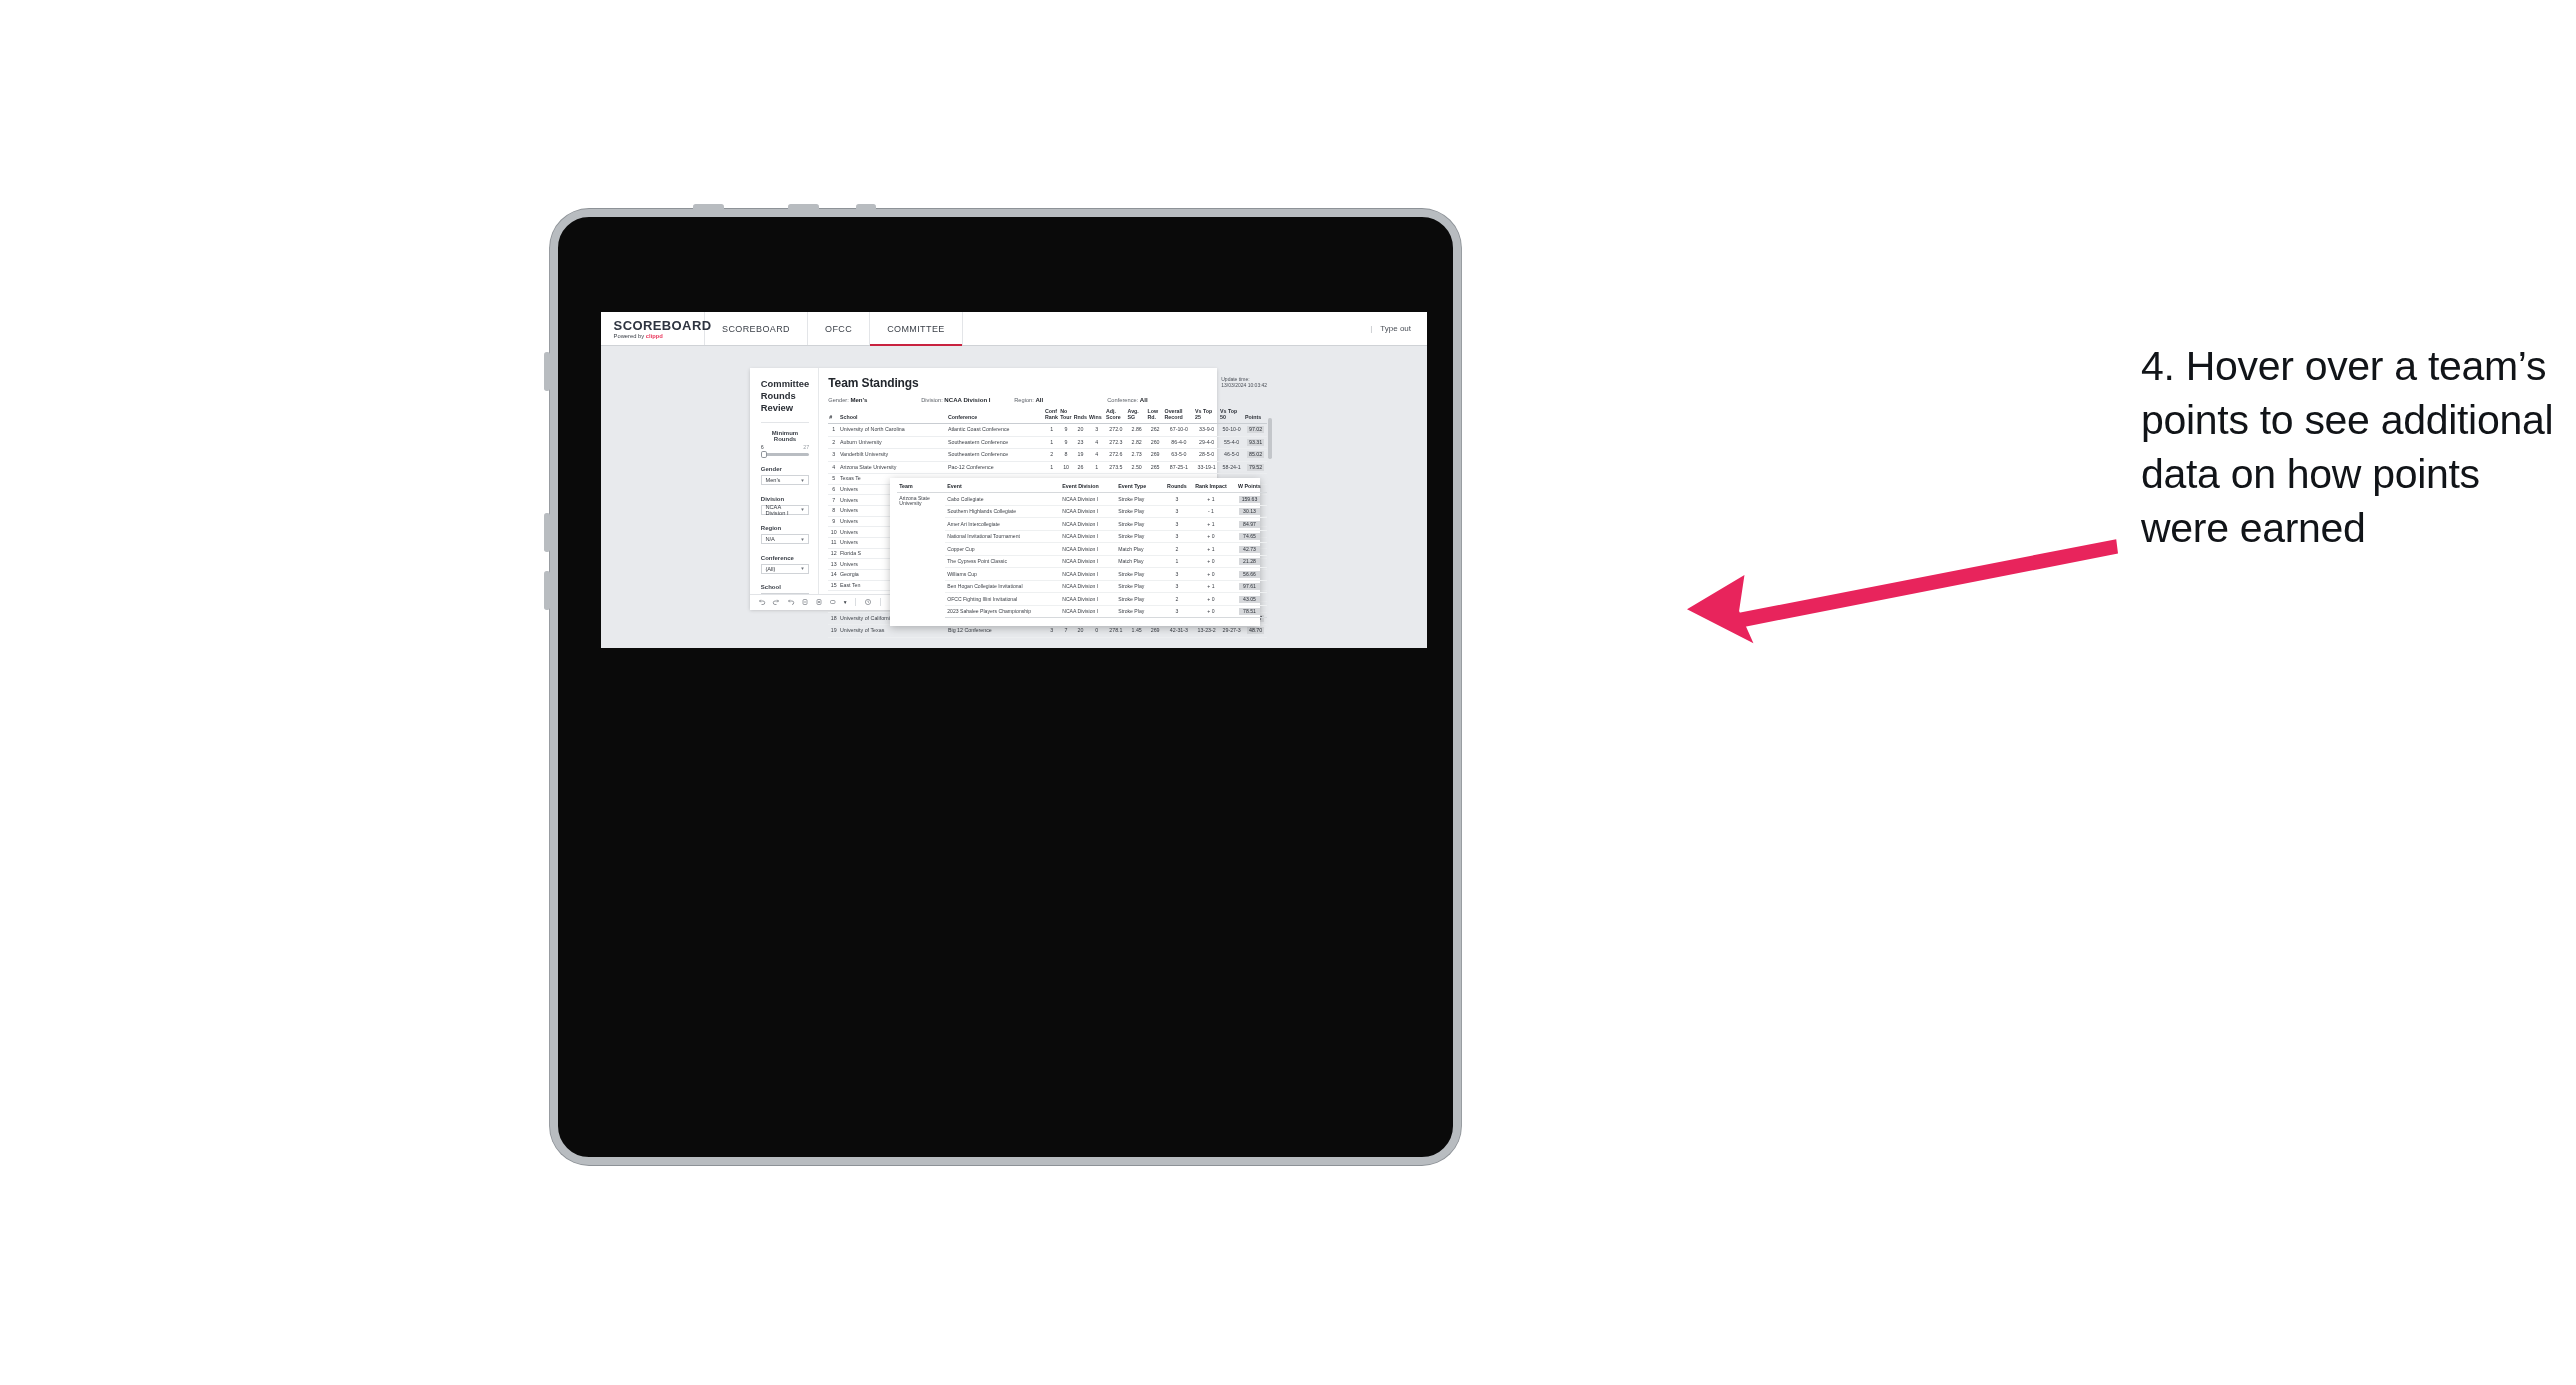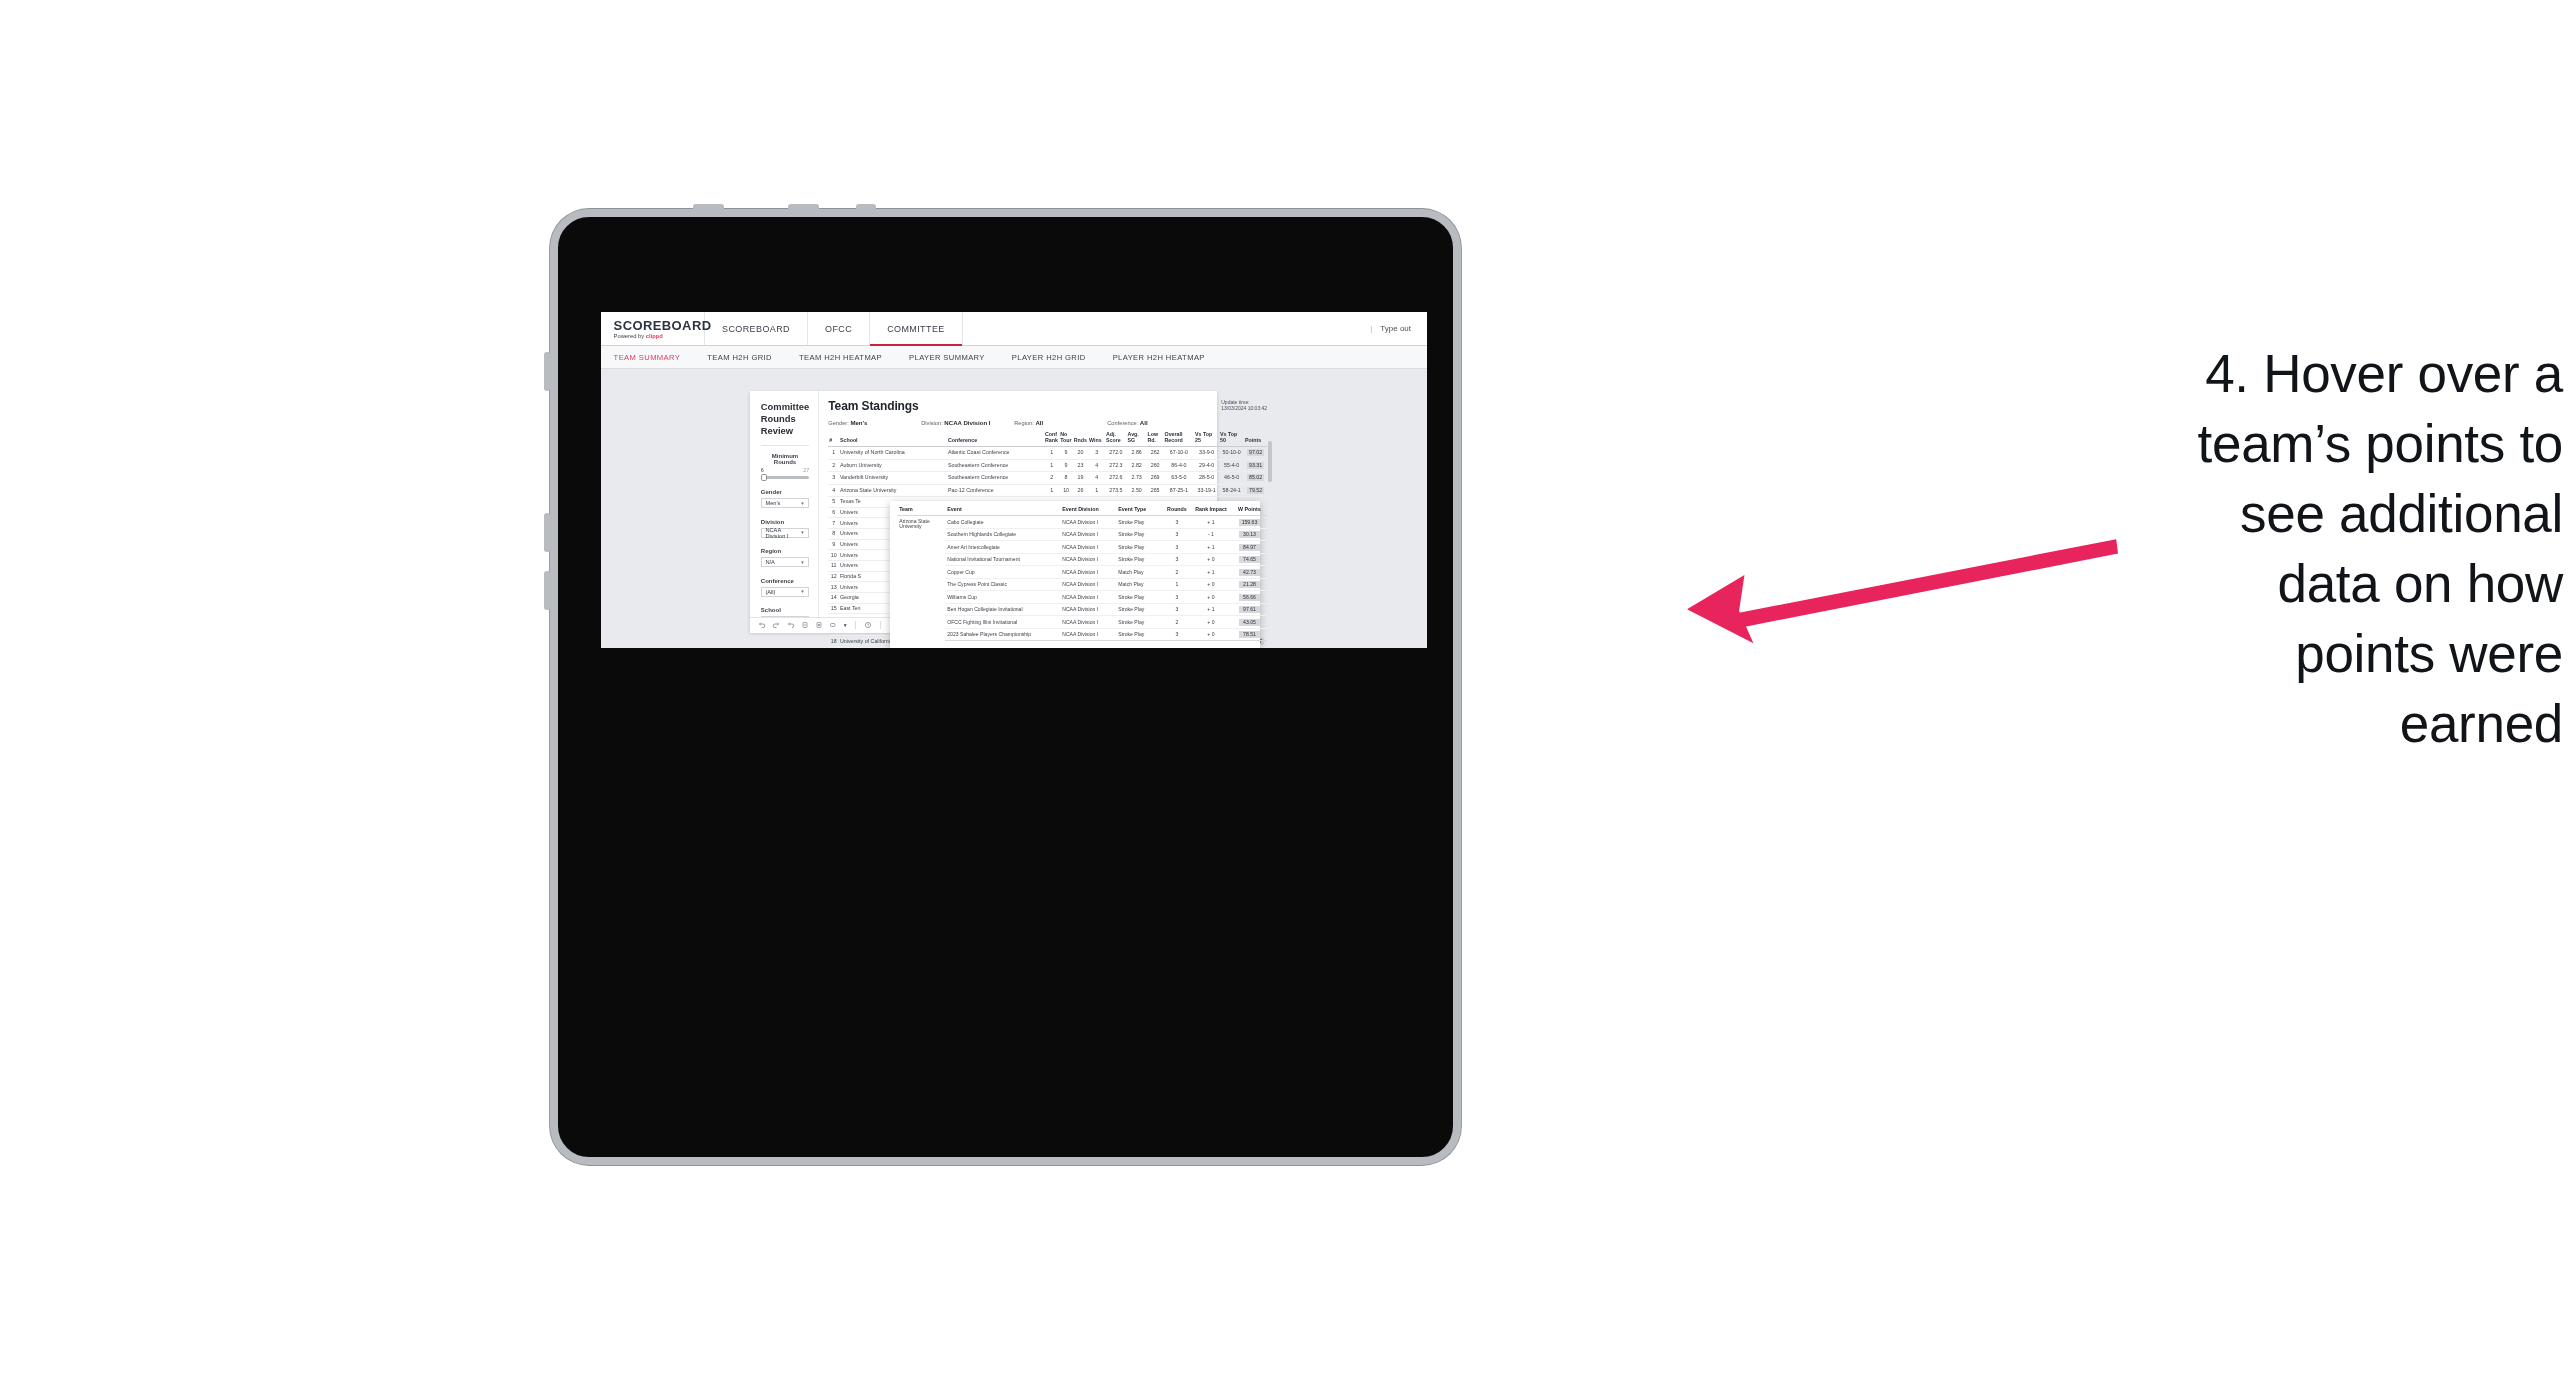--- a/index.html
+++ b/index.html
@@ -156,23 +156,22 @@
   .tb-ico { width: 8px; height: 8px; color: #6e737a; display: flex;
             align-items: center; justify-content: center; }
   .tb-ico svg { width: 8px; height: 8px; }
   .tb-sep { width: 0.9px; height: 7.2px; background: #dadde0; margin: 0 1.8px; }
   .tb-txt { font-size: 5.6px; color: #3f444b; display: flex; align-items: center; gap: 1.8px; }
   .tb-right { margin-left: auto; display: flex; align-items: center; gap: 6.3px; }
 
   
   #annotation {
     position: absolute; left: 2141px; top: 339px; width: 422px;
-    font-size: 53px; line-height: 1.32; color: #111418; font-weight: 400;
+    font-size: 41px; line-height: 1.32; color: #111418; font-weight: 400;
     letter-spacing: -0.3px;
-    text-align: right;
   }
   #arrow { position: absolute; left: 1687px; top: 539px; width: 431px; height: 126px; }
 </style>
 </head>
 <body>
 
 <div id="device">
   <div class="side-btn btn-top-a"></div>
   <div class="side-btn btn-top-b"></div>
   <div class="side-btn btn-top-c"></div>
@@ -189,28 +188,20 @@
       </div>
       <div class="nav-item">SCOREBOARD</div>
       <div class="nav-item">OFCC</div>
       <div class="nav-item active">COMMITTEE</div>
       <div class="nav-right">
         <span class="nav-divider">|</span>
         <span>Type out</span>
       </div>
     </div>
 
-    <div class="subbar">
-      <div class="subtab active">TEAM SUMMARY</div>
-      <div class="subtab">TEAM H2H GRID</div>
-      <div class="subtab">TEAM H2H HEATMAP</div>
-      <div class="subtab">PLAYER SUMMARY</div>
-      <div class="subtab">PLAYER H2H GRID</div>
-      <div class="subtab">PLAYER H2H HEATMAP</div>
-    </div>
 
     <div class="canvas">
       <div class="sheet">
 
         <div class="filters">
           <div class="panel-title">
             <div>Committee</div>
             <div>Rounds Review</div>
           </div>
           <div class="panel-rule"></div>

